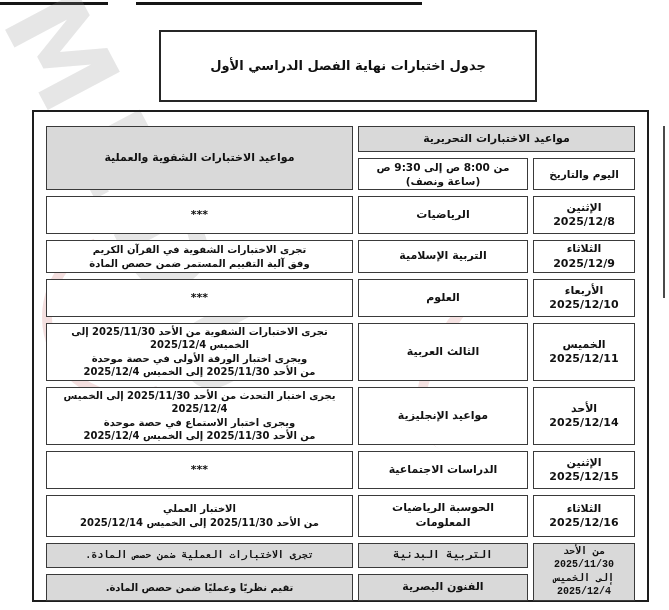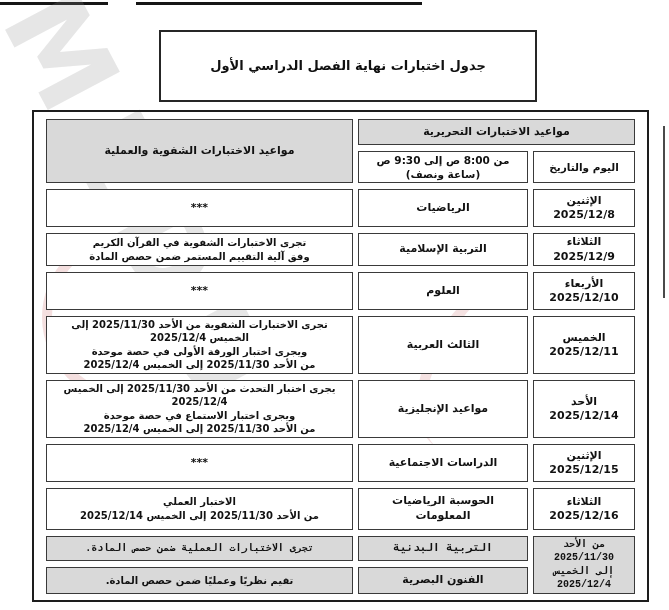--- a/index.html
+++ b/index.html
@@ -29,21 +29,21 @@
   
   .title-box{
     position:absolute;left:159px;top:30px;width:378px;height:72px;
     border:2px solid #262626;box-sizing:border-box;
     display:flex;flex-direction:column;justify-content:center;align-items:center;
     direction:rtl;text-align:center;font-weight:bold;font-size:13px;line-height:1.62;
   }
   
   .table-wrap{
     position:absolute;left:32px;top:110px;width:617px;height:492px;
-    border:2px solid #1d1d1d;box-sizing:border-box;padding:1px 7px;
+    border:2px solid #1d1d1d;box-sizing:border-box;padding:8px 7px;
   }
   table{border-collapse:separate;border-spacing:5px 6px;direction:rtl;table-layout:fixed;width:100%;}
   td{
     border:1px solid #3a3a3a;box-sizing:border-box;
     text-align:center;vertical-align:middle;
     font-weight:bold;font-size:11px;line-height:1.35;
     padding:1px 4px;white-space:pre-line;background:#fff;
   }
   td.gray{background:#d9d9d9;}
   td.small{font-size:10px;}

